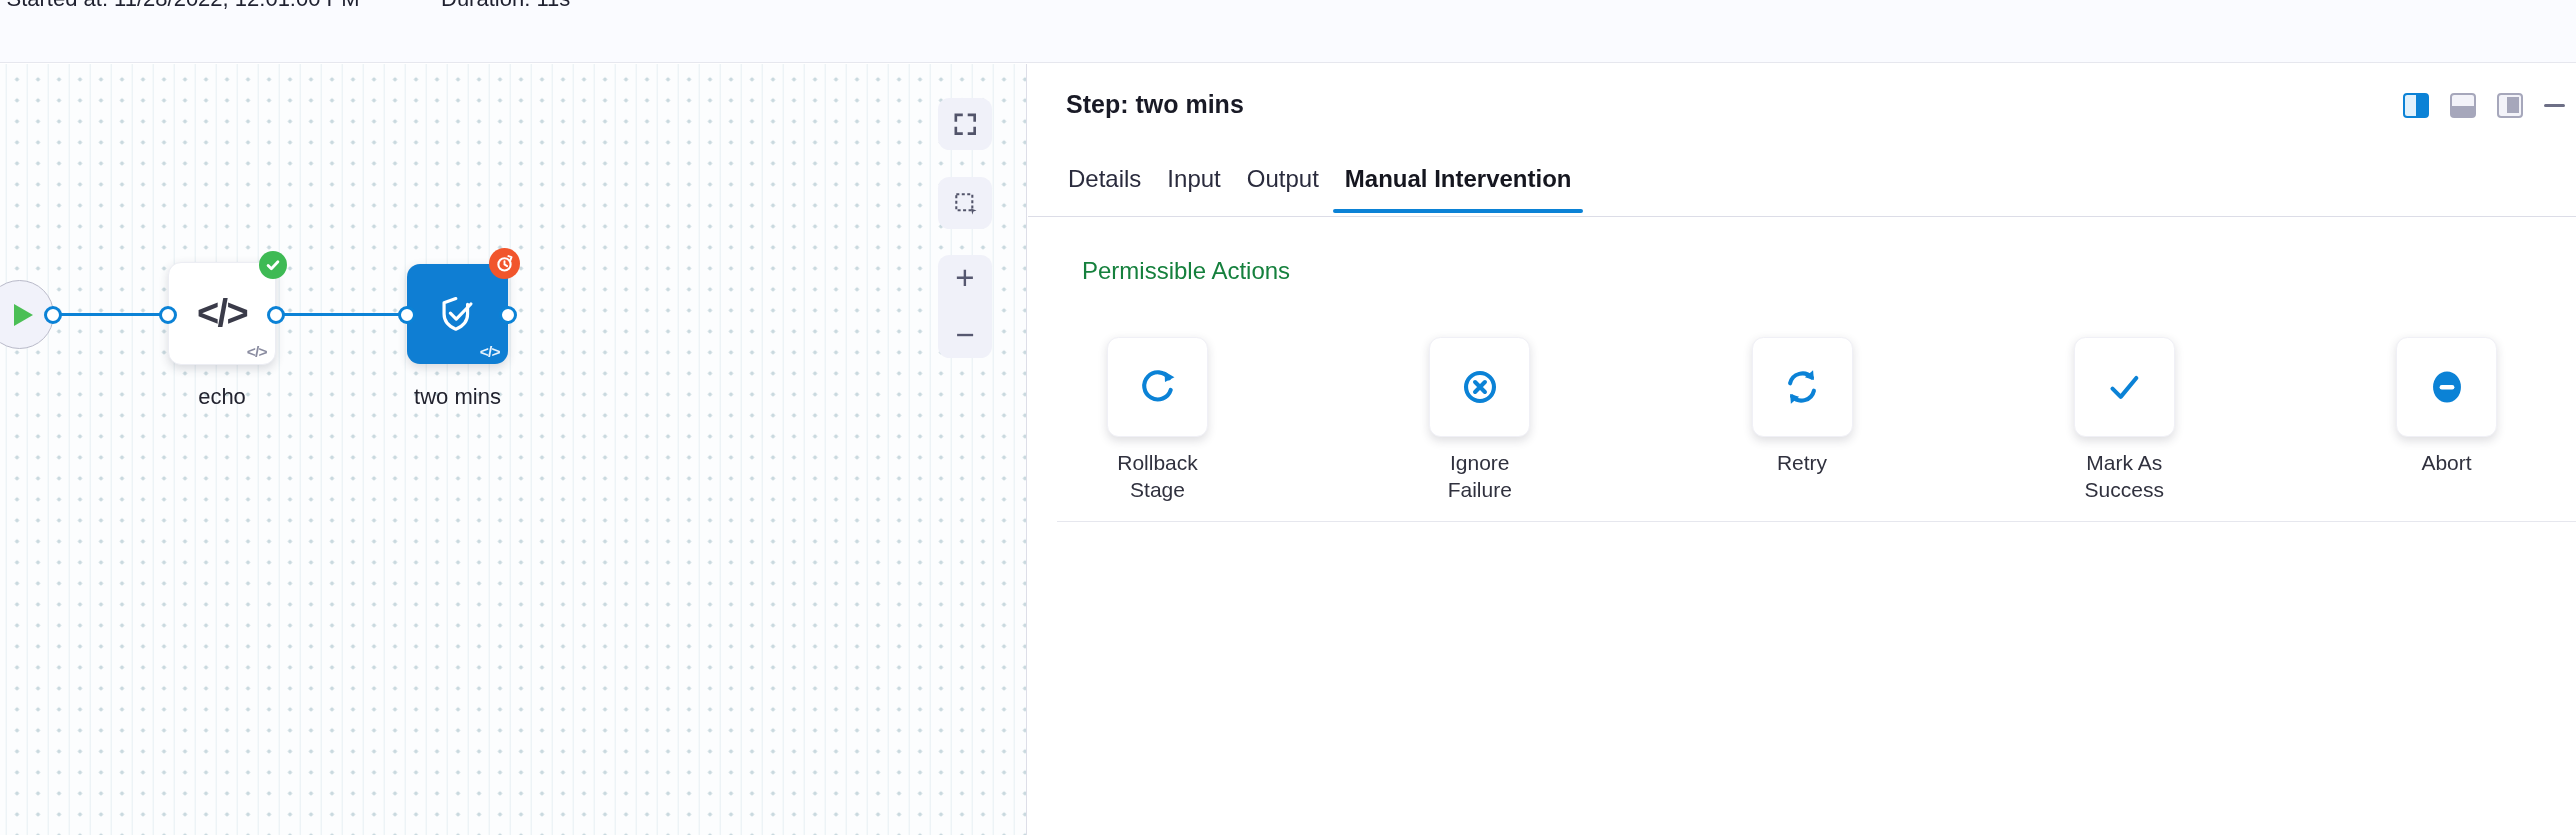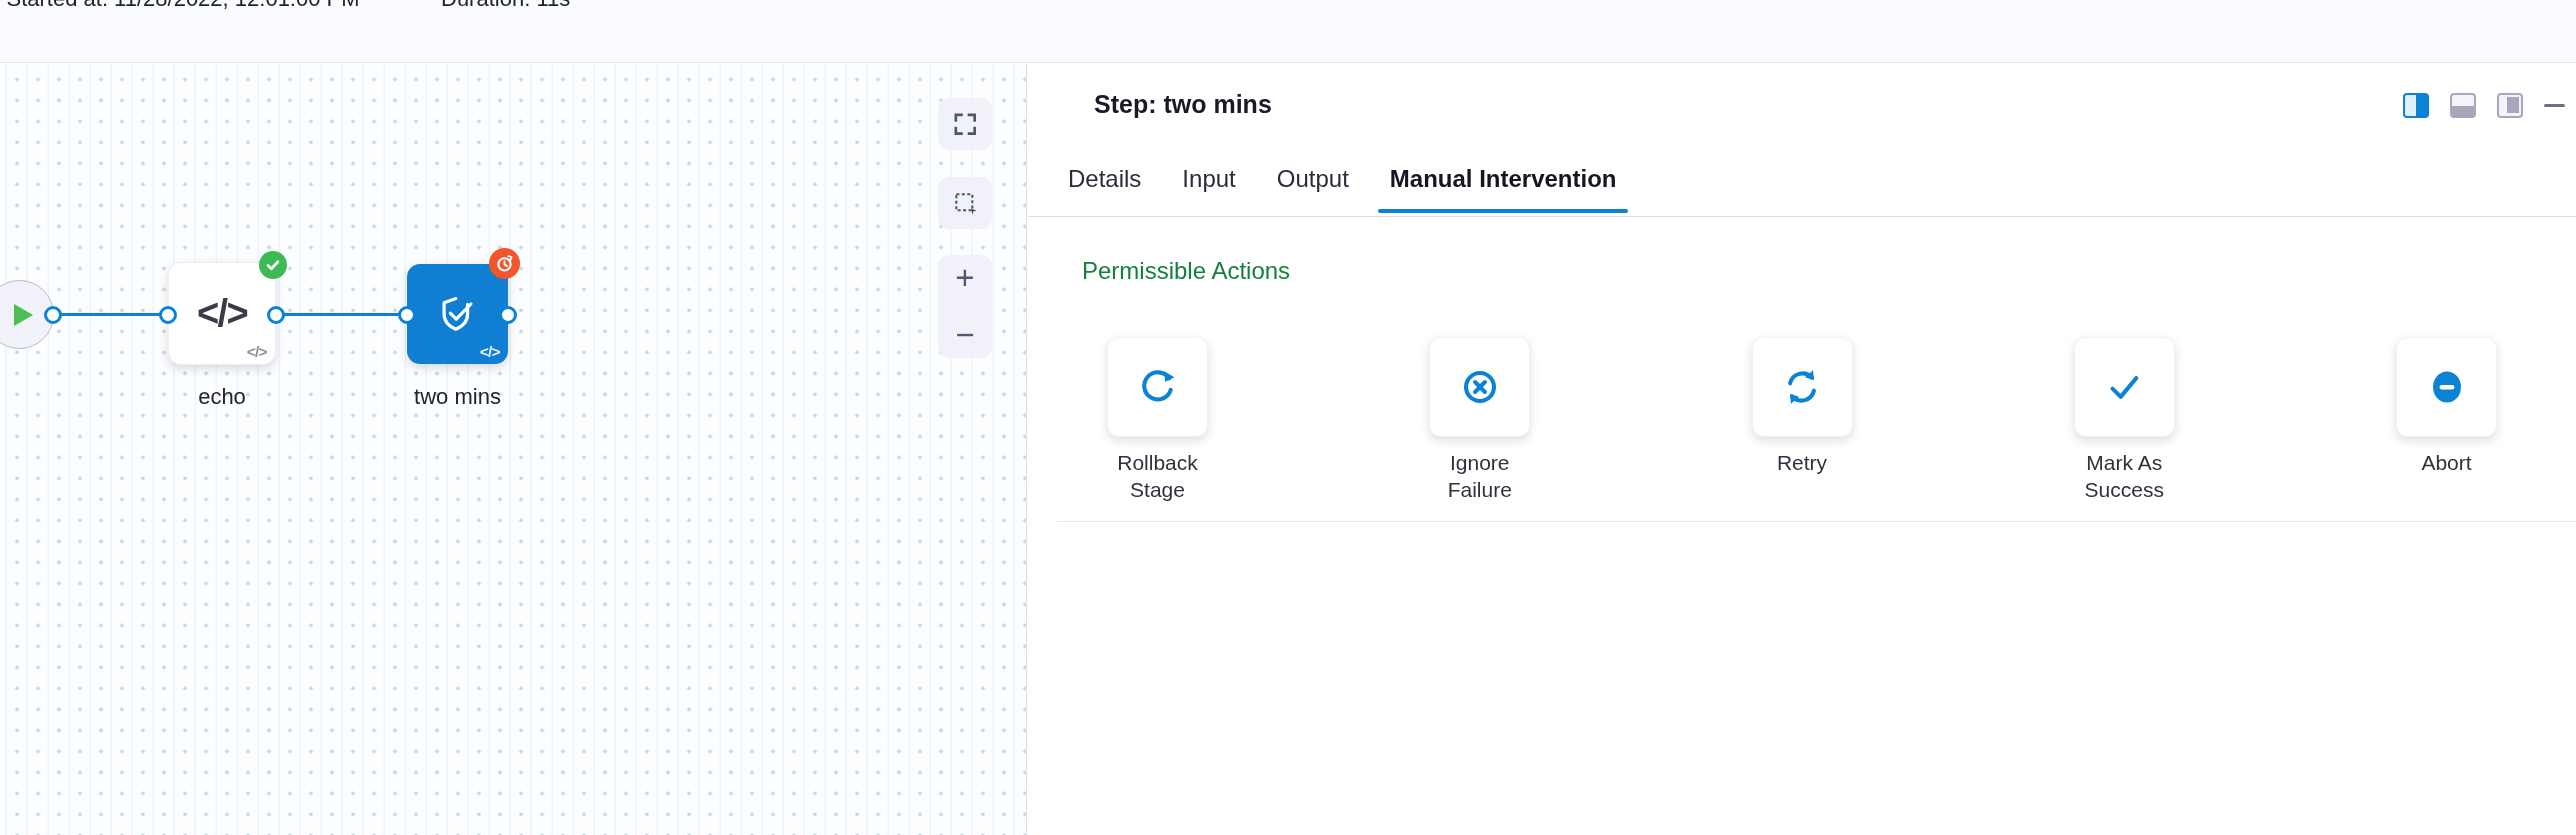--- a/index.html
+++ b/index.html
@@ -81,35 +81,35 @@
     position:absolute; left:938px; width:54px; background:#f0f1f9; border-radius:11.4px;
     display:flex; align-items:center; justify-content:center; flex-direction:column; cursor:pointer;
   }
   .btn-expand { top:34px; height:52px; }
   .btn-marquee { top:113px; height:52px; }
   .btn-zoomstack { top:191px; height:103px; justify-content:space-between; padding:4.9px 0; }
   .zoom-glyph { font-size:33px; line-height:1.1; color:#565870; width:100%; text-align:center; }
 
   
   .panel { position:absolute; left:1028px; top:64px; width:1548px; height:771px; background:#fff; }
-  .panel-title { position:absolute; left:38px; top:26px; font-size:25px; font-weight:700; color:#191a26;margin-left:28px; }
+  .panel-title { position:absolute; left:38px; top:26px; font-size:25px; font-weight:700; color:#191a26; }
 
   .layout-icons { position:absolute; top:29px; right:11.4px; display:flex; align-items:center; gap:21px; }
   .lay-ico { width:26px; height:24.5px; border-radius:4.1px; position:relative; cursor:pointer; }
   .lay-split { border:2.4px solid #0b82d6; background:#e1f1fc; }
   .lay-split::after { content:""; position:absolute; right:0; top:0; width:50%; height:100%; background:#0b82d6; }
   .lay-bottom { border:2.4px solid #a6a7bb; background:#f3f3f9; }
   .lay-bottom::after { content:""; position:absolute; left:0; bottom:0; width:100%; height:45%; background:#a6a7bb; }
   .lay-right { border:2.4px solid #a6a7bb; background:#f3f3f9; }
   .lay-right::after { content:""; position:absolute; right:1.6px; top:1.6px; width:55%; height:80%; background:#a6a7bb; }
   .minimize-dash { width:21px; height:3.3px; background:#6d6f86; border-radius:1.6px; cursor:pointer; }
 
   .tabs {
     position:absolute; left:0; top:98px; width:100%; height:55px;
-    display:flex; gap:41px; padding-left:40px; align-items:flex-start;
+    display:flex; gap:26px; padding-left:40px; align-items:flex-start;
     border-bottom:1.6px solid #dcdde7;
   }
   .tab { font-size:24px; color:#2a2b3d; cursor:pointer; position:relative; padding-top:3.3px; height:53px; }
   .tab.active { font-weight:700; color:#15161f; padding-left:11.4px; padding-right:11.4px; margin-left:-11.4px; margin-right:-11.4px; }
   .tab.active::after {
     content:""; position:absolute; left:0; right:0; bottom:1.6px; height:4.9px; border-radius:2.4px; background:#0b82d6;
   }
 
   .section-title { position:absolute; left:54px; top:193px; font-size:24px; font-weight:500; color:#15803d; }
 

